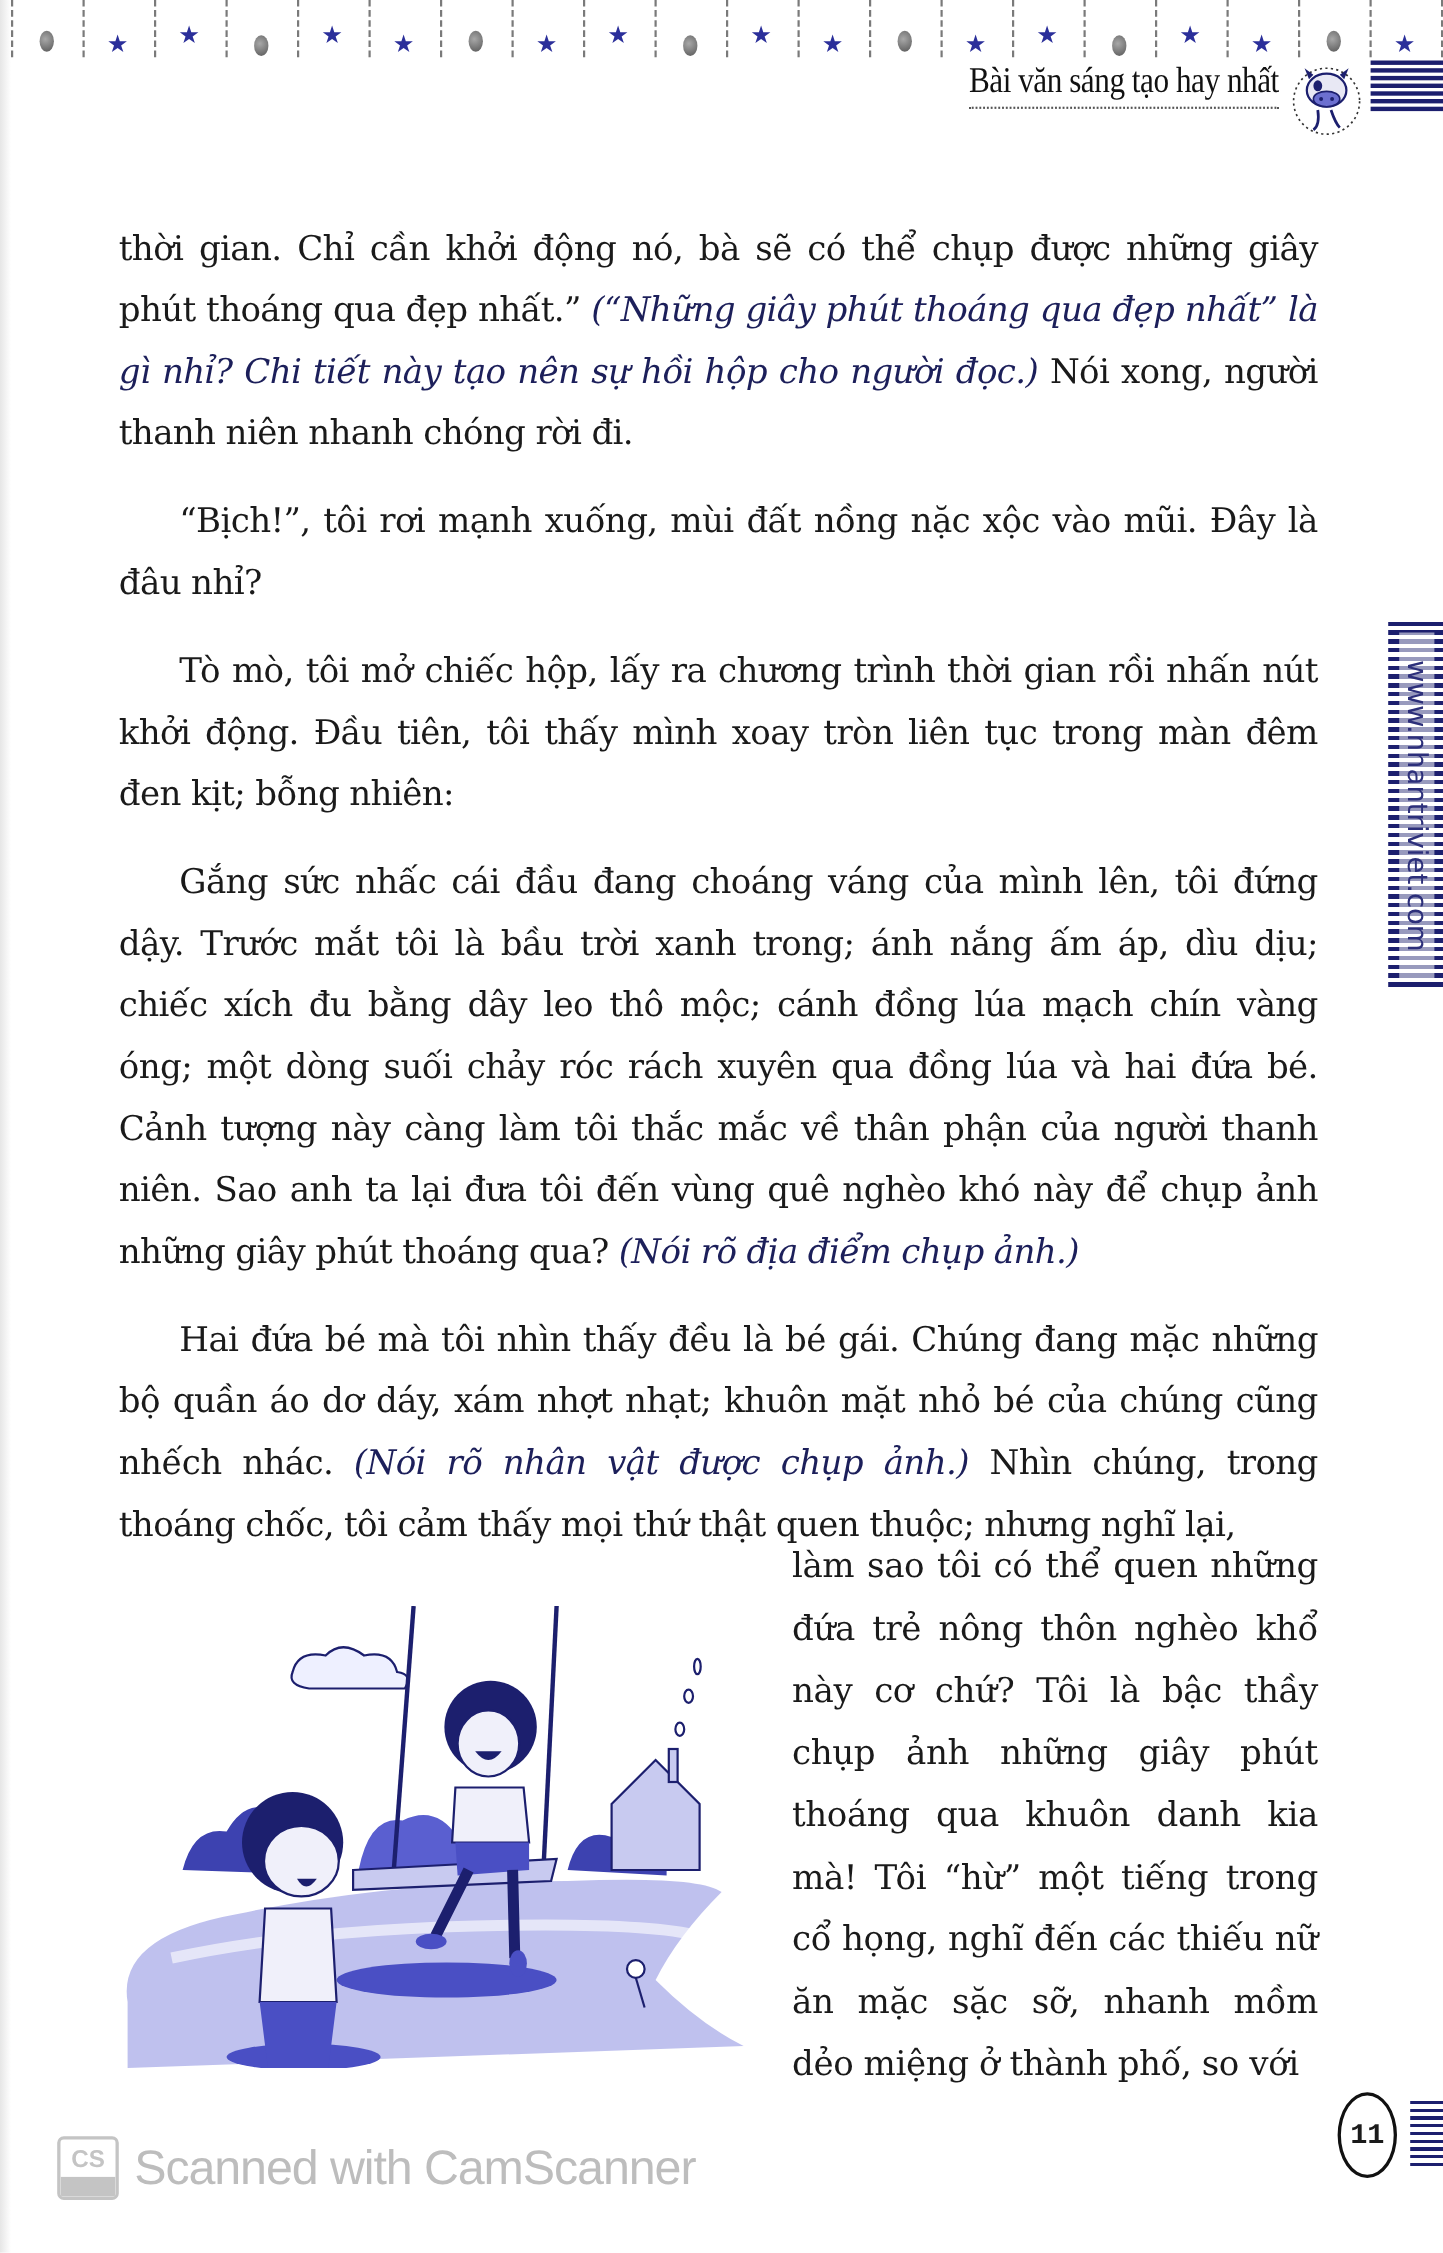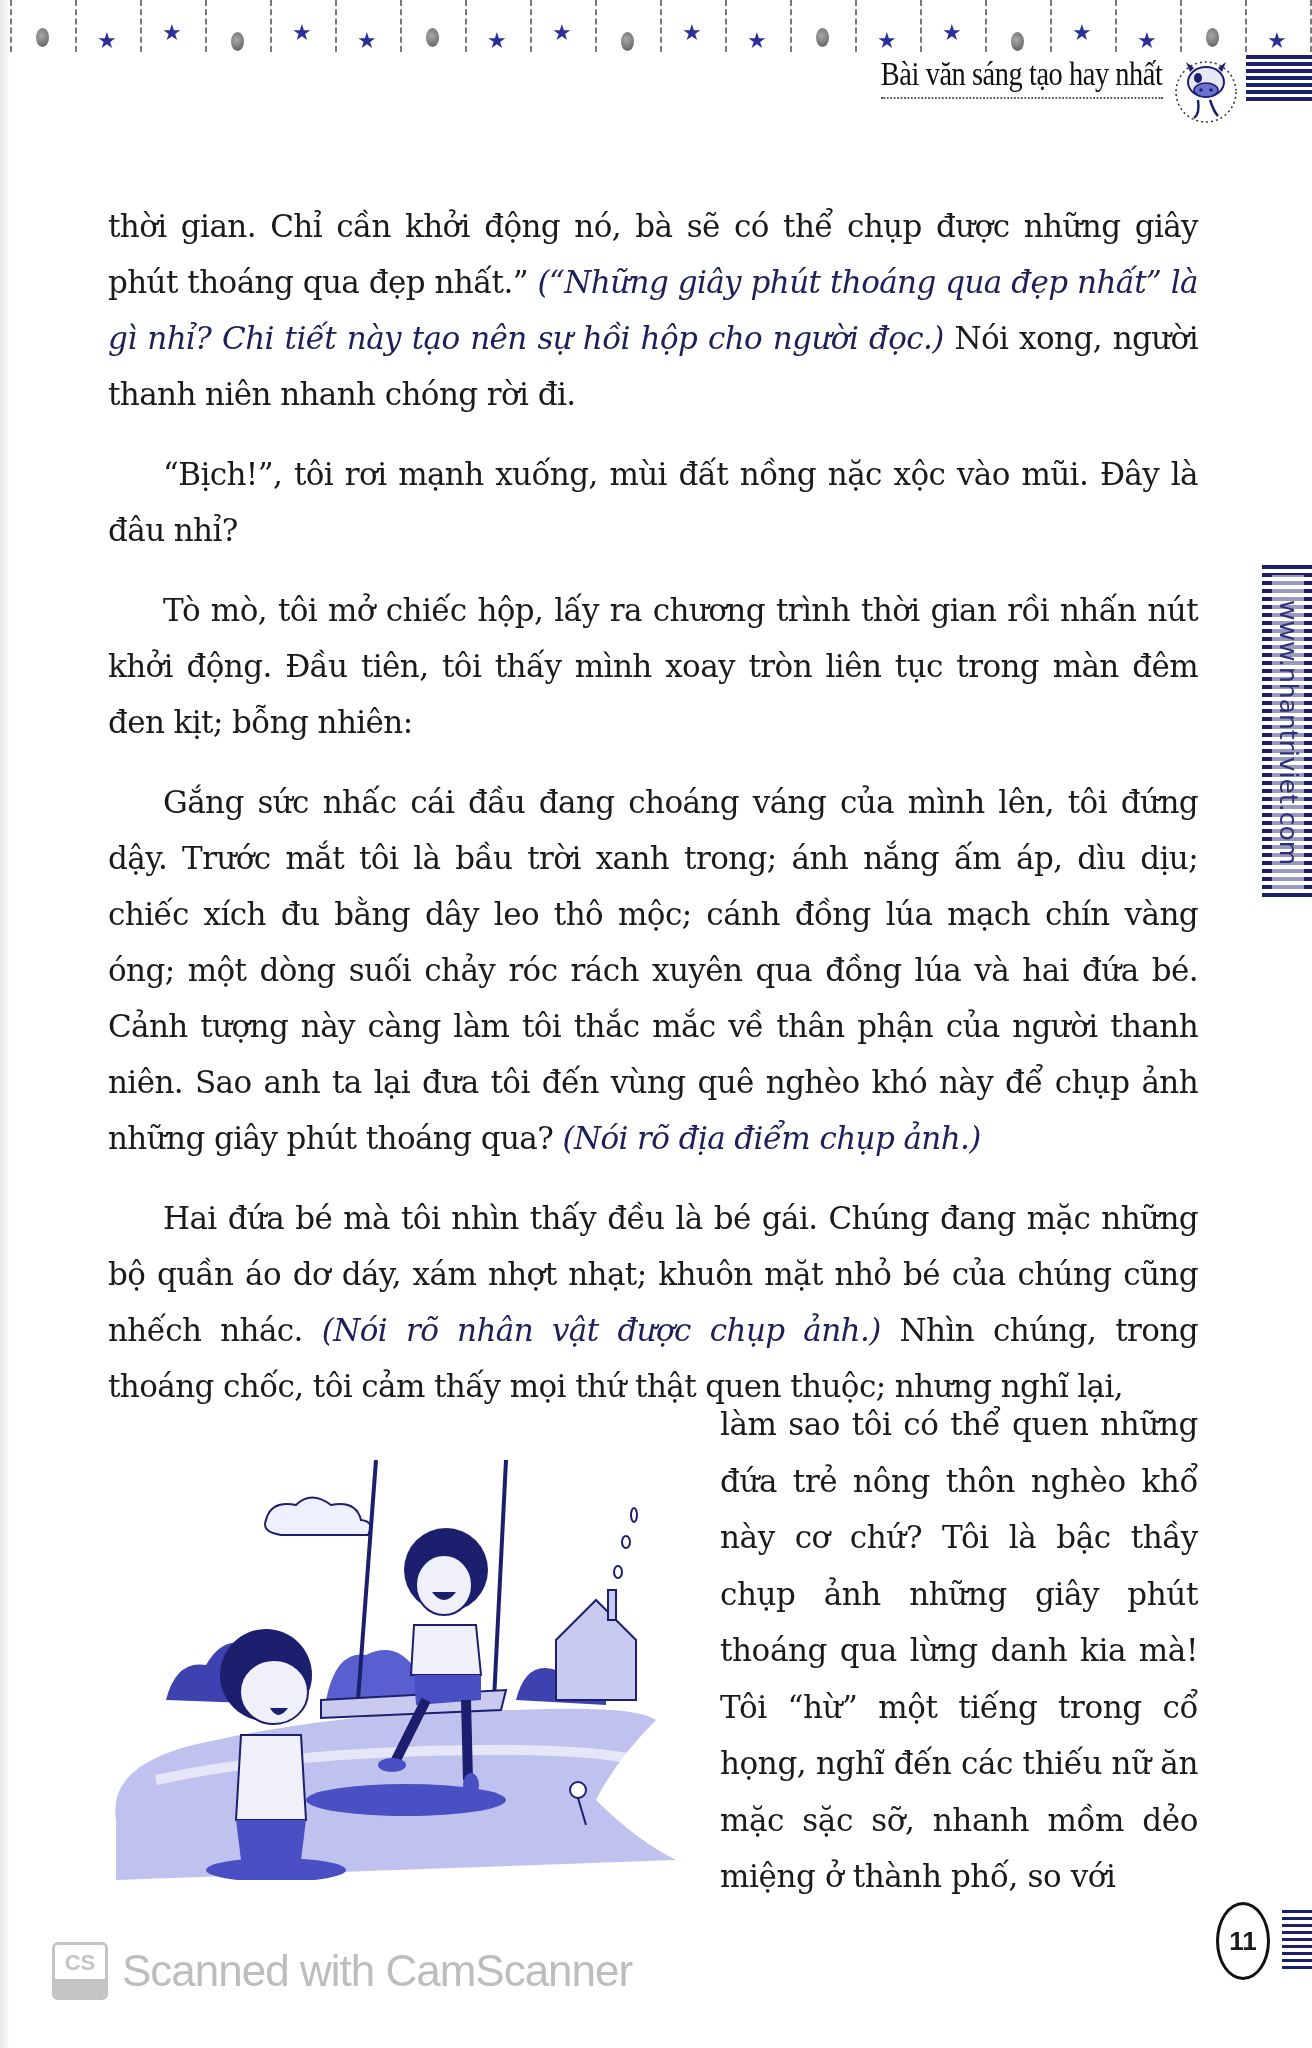--- a/index.html
+++ b/index.html
@@ -53,21 +53,21 @@
   .wrap-col {
     position: absolute; left: 720px; top: 1396px; width: 478px;
     font-size: 31px; line-height: 56.5px; text-align: justify; letter-spacing: -0.4px;
   }
 
   .illustration { position: absolute; left: 96px; top: 1460px; width: 600px; height: 420px; }
 
   .page-number {
     position: absolute; right: 42px; top: 1902px; width: 48px; height: 72px;
     border: 3px solid #111; border-radius: 50%;
-    font-family: Liberation Sans, sans-serif; font-size: 26px; font-weight: bold;
+    font-family: Liberation Mono, monospace; font-size: 26px; font-weight: bold;
     display: flex; align-items: center; justify-content: center; background: #fff;
   }
   .page-num-stripes { position: absolute; right: 0; top: 1910px; width: 30px; height: 60px;
     background: repeating-linear-gradient(to bottom, #1c1f6e 0 3px, #fff 3px 7px); }
 
   .watermark { position: absolute; left: 52px; top: 1942px; display: flex; align-items: center; }
   .cs-logo {
     width: 56px; height: 58px; border: 3px solid #c4c4c4; border-radius: 6px;
     box-sizing: border-box; font-family: "Liberation Sans", sans-serif; font-weight: bold;
     color: #c4c4c4; font-size: 22px; text-align: center; line-height: 36px; position: relative;
@@ -198,21 +198,21 @@
   <circle cx="170" cy="215" r="46" fill="#1c1f6e"></circle>
   <ellipse cx="178" cy="232" rx="34" ry="32" fill="#f0f0fa" stroke="#1c1f6e" stroke-width="2"></ellipse>
   <path d="M174 248 Q182 262 192 248 Z" fill="#1c1f6e"></path>
   <path d="M145 275 L205 275 L210 360 L140 360 Z" fill="#f0f0fa" stroke="#1c1f6e" stroke-width="2"></path>
   <path d="M140 360 L210 360 L200 440 L150 440 Z" fill="#4a4fc4"></path>
 
   <circle cx="482" cy="330" r="8" fill="#fff" stroke="#1c1f6e" stroke-width="2"></circle>
   <line x1="482" y1="338" x2="490" y2="365" stroke="#1c1f6e" stroke-width="2"></line>
 </svg>
 
-<div class="wrap-col">làm sao tôi có thể quen những đứa trẻ nông thôn nghèo khổ này cơ chứ? Tôi là bậc thầy chụp ảnh những giây phút thoáng qua lừng danh kia mà! Tôi “hừ” một tiếng trong cổ họng, nghĩ đến các thiếu nữ ăn mặc sặc sỡ, nhanh mồm dẻo miệng ở thành phố, so với</div>
+<div class="wrap-col">làm sao tôi có thể quen những đứa trẻ nông thôn nghèo khổ này cơ chứ? Tôi là bậc thầy chụp ảnh những giây phút thoáng qua khuôn danh kia mà! Tôi “hừ” một tiếng trong cổ họng, nghĩ đến các thiếu nữ ăn mặc sặc sỡ, nhanh mồm dẻo miệng ở thành phố, so với</div>
 
 <div class="page-num-stripes"></div>
 <div class="page-number">11</div>
 
 <div class="watermark">
   <div class="cs-logo">CS</div>
   <span class="watermark-text">Scanned with CamScanner</span>
 </div>
 
 </body></html>

